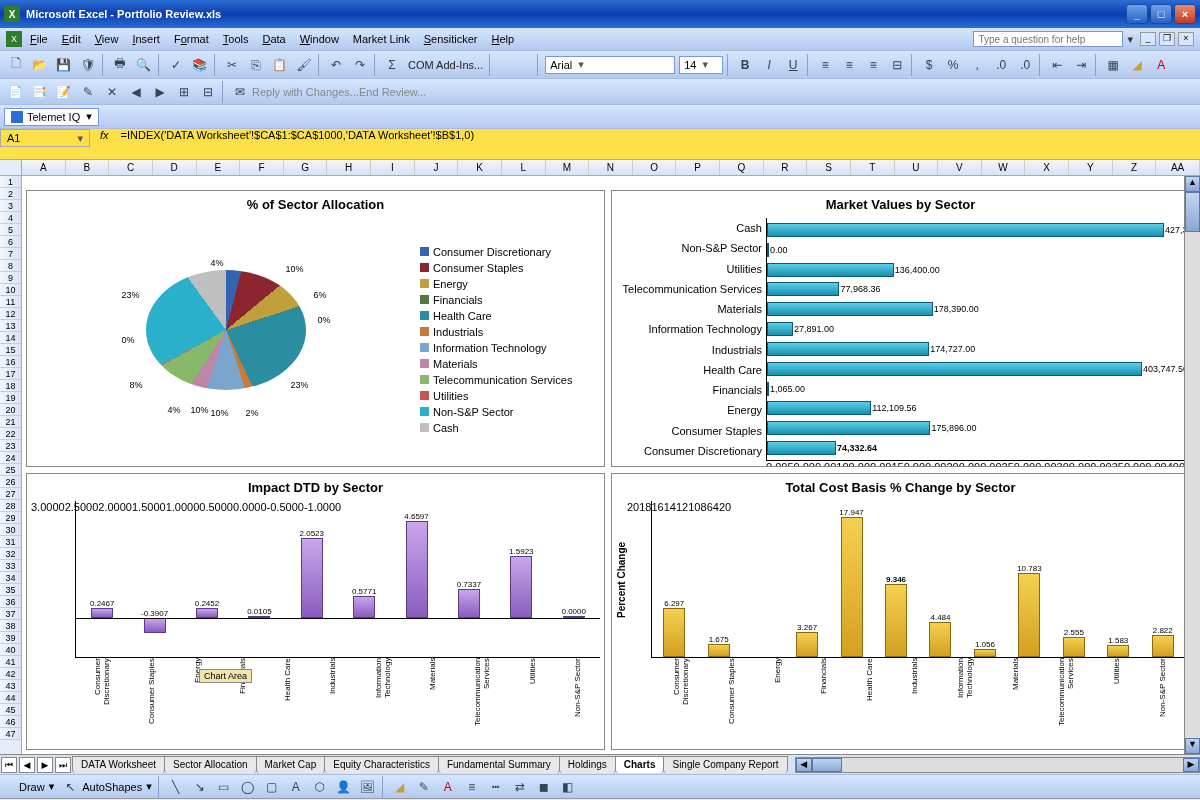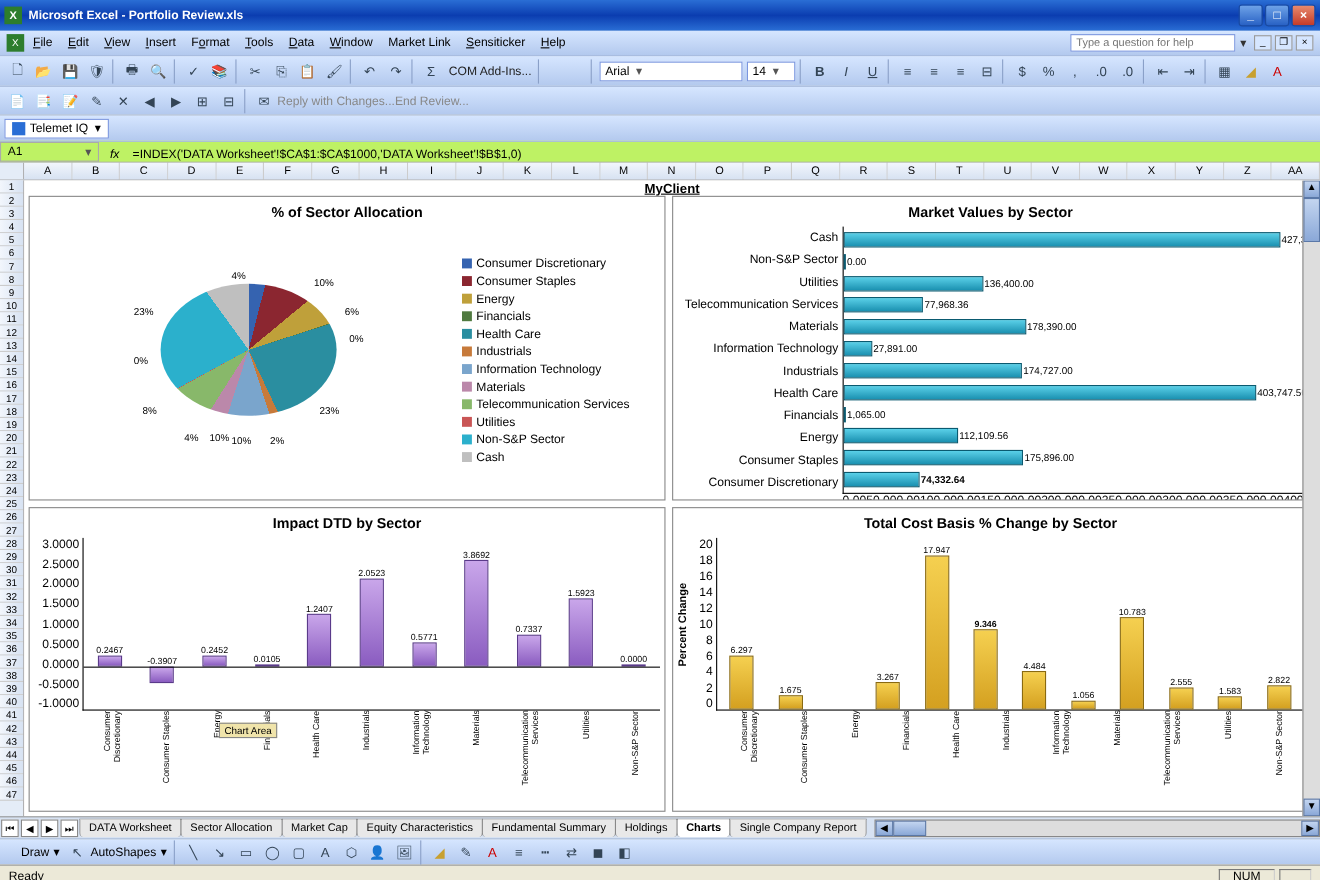--- a/index.html
+++ b/index.html
@@ -24,21 +24,21 @@
 .tsep{width:4px;height:22px;border-left:1px solid #8aa0c8;margin:0 2px}
 .toolbar .label{margin:0 4px;color:#222}
 .fontbox{height:18px;background:#fff;border:1px solid #7a96df;padding:0 4px;margin:0 2px;display:flex;align-items:center}
 .fontbox .dd{margin-left:6px;color:#555}
 
 .reviewbar{height:26px;background:linear-gradient(#d6e6ff,#b3c9ee);display:flex;align-items:center;padding:0 4px;border-top:1px solid #a9bde0}
 
 .telbar{height:24px;background:linear-gradient(#d6e6ff,#b3c9ee);display:flex;align-items:center;padding:0 4px;border-top:1px solid #a9bde0}
 .telbox{height:18px;background:#fff;border:1px solid #7a96df;padding:0 6px;display:flex;align-items:center}
 
-.fbar{height:20px;background:#bef264;display:flex;align-items:flex-end;border-top:1px solid #a9bde0;border-bottom:1px solid #aaa}
+.fbar{height:32px;background:#fde047;display:flex;align-items:flex-start;border-top:1px solid #a9bde0;border-bottom:1px solid #aaa}
 .namebox{width:90px;height:18px;border:1px solid #aaa;padding:0 6px;display:flex;align-items:center}
 .namebox .dd{margin-left:auto;color:#555}
 .fbar .fx{margin:0 10px;font-style:italic}
 .fbar .formula{flex:1;padding:0 2px}
 
 .colhdr{height:16px;display:flex;background:#e4ecf7;border-bottom:1px solid #aaa}
 .colhdr .sel{width:22px;border-right:1px solid #aaa;background:#e4ecf7}
 .colhdr .c{flex:1;text-align:center;border-right:1px solid #ccc;font-size:10px;line-height:16px;background:linear-gradient(#f2f6fc,#d7e2f2)}
 
 .ws{display:flex;height:578px}
@@ -61,21 +61,21 @@
 .leg .sw{width:9px;height:9px}
 
 .hbarwrap{height:calc(100% - 24px);display:flex}
 .hb-labels{width:150px;text-align:right;padding-right:4px;display:flex;flex-direction:column;justify-content:space-around;font-size:9px}
 .hb-plot{flex:1;border-left:1px solid #000;border-bottom:1px solid #000;position:relative;display:flex;flex-direction:column;justify-content:space-around;padding:2px 0}
 .hb-bar{height:14px;background:linear-gradient(#5ad0e8,#1a90b0);border:1px solid #0a5a70;position:relative}
 .hb-bar span{position:absolute;left:100%;margin-left:2px;font-size:9px;top:1px;white-space:nowrap}
 .hb-xaxis{height:12px;display:flex;font-size:8px;justify-content:space-between;margin-left:150px}
 
 .vbarwrap{height:calc(100% - 24px);display:flex}
-.vb-yaxis{width:44px;display:flex;flex-direction:column;justify-content:space-between;text-align:right;padding-right:3px;font-size:8px}
+.vb-yaxis{width:44px;display:flex;flex-direction:row;justify-content:space-between;text-align:right;padding-right:3px;font-size:8px}
 .vb-plot{flex:1;border-left:1px solid #000;border-bottom:1px solid #000;position:relative;display:flex;align-items:flex-end;justify-content:space-around}
 .vb-plot.neg{align-items:center}
 .vb-bar{width:22px;background:linear-gradient(#c9a6ea,#8a5cc0);border:1px solid #5a3a8a;position:relative}
 .vb-bar.gold{background:linear-gradient(#f5d050,#d4a020);border:1px solid #8a6a10}
 .vb-bar span{position:absolute;bottom:100%;left:50%;transform:translateX(-50%);font-size:8px;margin-bottom:1px;white-space:nowrap}
 .vb-xaxis{height:80px;display:flex;justify-content:space-around;margin-left:44px}
 .vb-xl{font-size:8px;writing-mode:vertical-rl;transform:rotate(180deg);text-align:right}
 .chartarea-label{position:absolute;background:#f0e4aa;border:1px solid #888;padding:1px 4px;font-size:9px}
 .vb-ylabel{writing-mode:vertical-rl;transform:rotate(180deg);font-size:10px;font-weight:bold;text-align:center}
 
@@ -297,21 +297,20 @@
       <div class="r">40</div>
       <div class="r">41</div>
       <div class="r">42</div>
       <div class="r">43</div>
       <div class="r">44</div>
       <div class="r">45</div>
       <div class="r">46</div>
       <div class="r">47</div>
     </div>
   <div class="sheet">
-    <div class="client">MyClient</div>
     <div class="chartgrid">
 
       <div class="chart">
         <div class="ctitle">% of Sector Allocation</div>
         <div class="piewrap">
           <div class="pieside">
             <div class="pie">
               <div class="pieshadow"></div>
               <div class="pieface"></div>
               <div class="pielbl" style="top:-2px;left:75px">4%</div>
@@ -479,37 +478,32 @@
                 <div class="vb-bar" style="height: 6.13%; position: absolute; left: 2px; bottom: 25%;">
                   <span>0.2452</span>
                 </div>
               </div>
               <div style="position: relative; width: 26px; height: 100%;">
                 <div class="vb-bar" style="height: 0.2625%; position: absolute; left: 2px; bottom: 25%;">
                   <span>0.0105</span>
                 </div>
               </div>
               <div style="position: relative; width: 26px; height: 100%;">
-                <div class="vb-bar" style="height: 31.0175%; position: absolute; left: 2px; bottom: 25%;">
-                  <span>1.2407</span>
-                </div>
-              </div>
-              <div style="position: relative; width: 26px; height: 100%;">
                 <div class="vb-bar" style="height: 51.3075%; position: absolute; left: 2px; bottom: 25%;">
                   <span>2.0523</span>
                 </div>
               </div>
               <div style="position: relative; width: 26px; height: 100%;">
                 <div class="vb-bar" style="height: 14.4275%; position: absolute; left: 2px; bottom: 25%;">
                   <span>0.5771</span>
                 </div>
               </div>
               <div style="position: relative; width: 26px; height: 100%;">
                 <div class="vb-bar" style="height: 62.0875%; position: absolute; left: 2px; bottom: 25%;">
-                  <span>3.8692</span>
+                  <span>4.6597</span>
                 </div>
               </div>
               <div style="position: relative; width: 26px; height: 100%;">
                 <div class="vb-bar" style="height: 18.3425%; position: absolute; left: 2px; bottom: 25%;">
                   <span>0.7337</span>
                 </div>
               </div>
               <div style="position: relative; width: 26px; height: 100%;">
                 <div class="vb-bar" style="height: 39.8075%; position: absolute; left: 2px; bottom: 25%;">
                   <span>1.5923</span>

